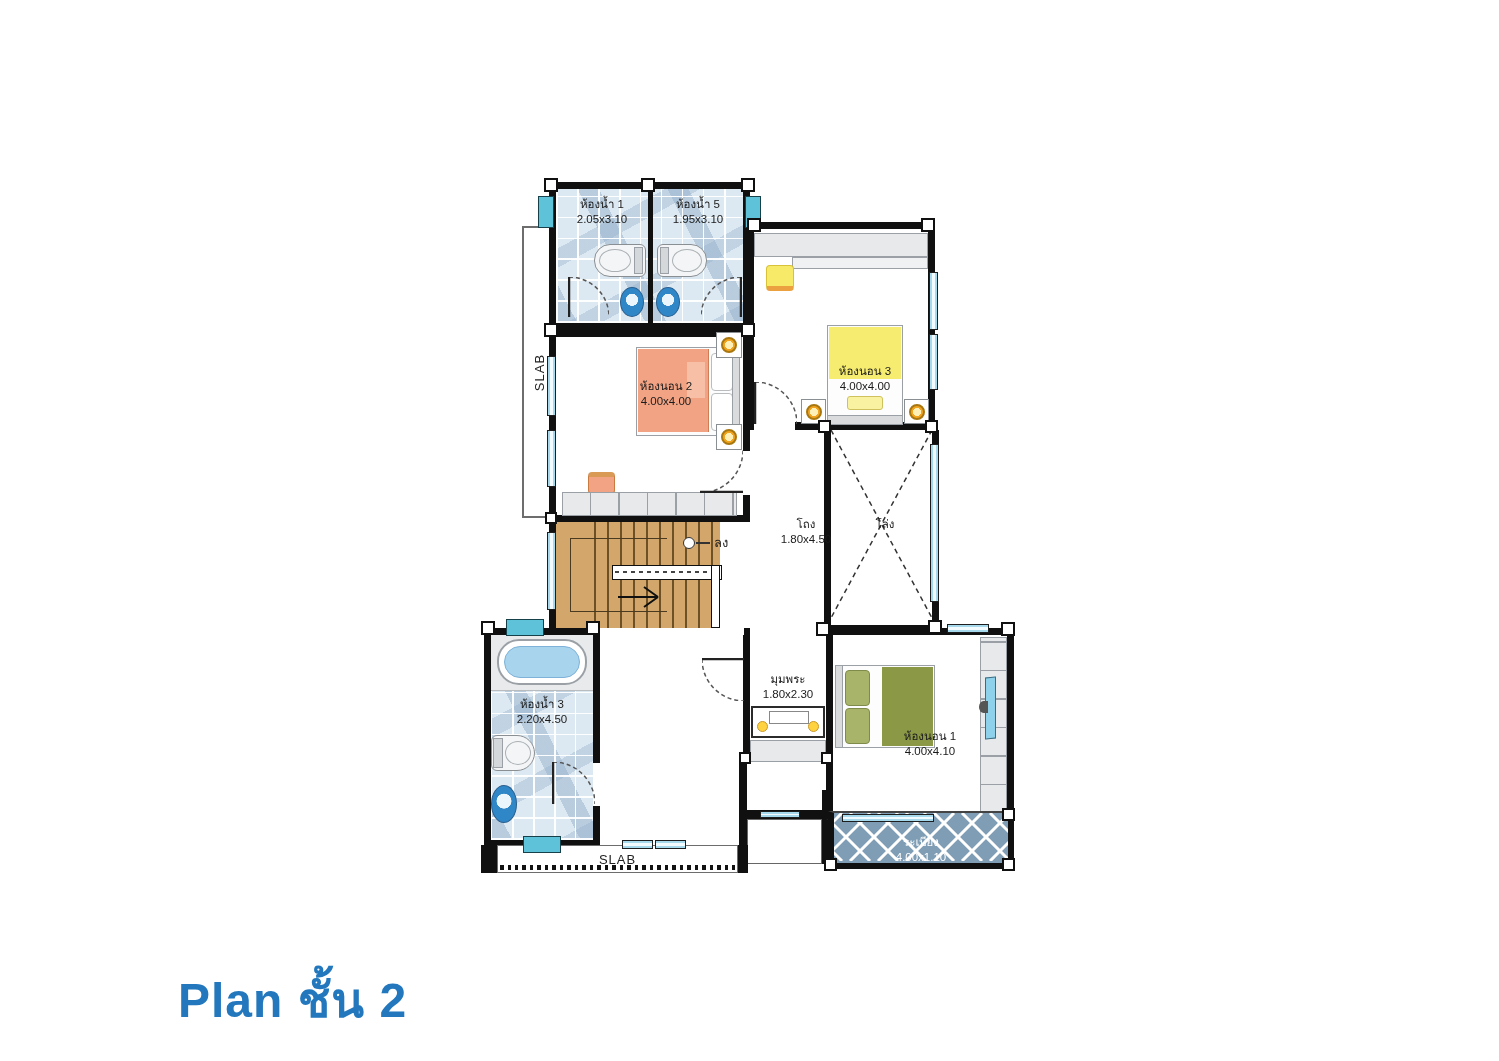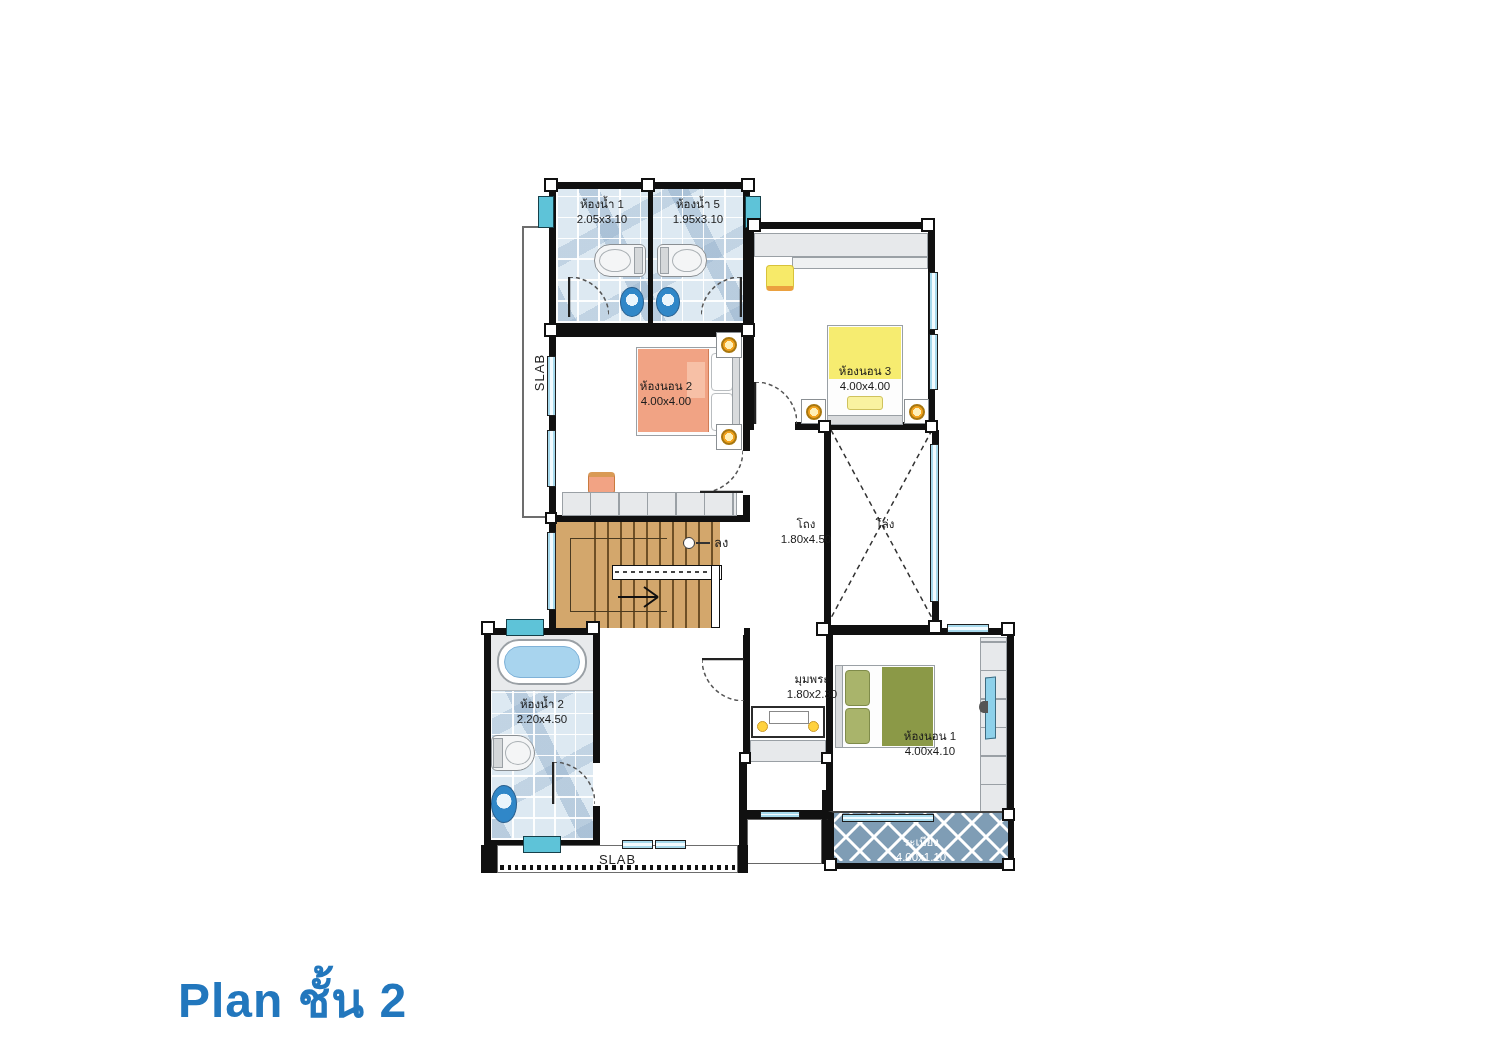--- a/index.html
+++ b/index.html
@@ -175,21 +175,21 @@
   </div>
   <div class="window-v" style="left:930px;top:444px;width:9px;height:158px;"></div>
 
   <div class="room tile" style="left:484px;top:628px;width:116px;height:219px;">
     <div style="position:absolute;left:0;top:0;width:102px;height:55px;background:#e8eaec;border-bottom:1.5px solid #b8bcbf;">
       <div style="position:absolute;left:6px;top:4px;width:90px;height:46px;background:#fff;border:2px solid #9aa0a5;border-radius:22px;box-sizing:border-box;">
         <div style="position:absolute;left:5px;top:5px;right:5px;bottom:5px;background:#a8d4ee;border:1px solid #7fb2d8;border-radius:16px;"></div>
       </div>
     </div>
     <div class="lbl" style="left:6px;top:62px;width:90px;">
-      <span class="nm">ห้องน้ำ 2</span>
+      <span class="nm">ห้องน้ำ 3</span>
       <span class="dm">2.20x4.50</span>
     </div>
     <div style="position:absolute;left:0;top:100px;width:44px;height:36px;background:#f4f5f6;border:1.5px solid #8a8f93;border-radius:6px 18px 18px 6px;box-sizing:border-box;">
       <div style="position:absolute;left:1px;top:2px;width:8px;height:28px;background:#d5d8da;border:1px solid #9aa0a5;"></div>
       <div style="position:absolute;left:13px;top:5px;width:24px;height:22px;border:1.5px solid #aab0b4;border-radius:50%;"></div>
     </div>
     <div class="sink" style="left:0;top:150px;width:26px;height:38px;"></div>
   </div>
   <div style="position:absolute;left:593px;top:763px;width:7px;height:43px;background:#fff;z-index:5;"></div>
   <svg class="door" style="left:552px;top:762px;" width="43" height="43">
@@ -201,21 +201,21 @@
 
   <div style="position:absolute;left:704px;top:628px;width:40px;height:7px;background:#fff;z-index:5;"></div>
   <svg class="door" style="left:702px;top:658px;" width="43" height="43">
     <path d="M0,1 A42,42 0 0 0 42,43" fill="none" stroke="#555" stroke-width="1.5" stroke-dasharray="4 3"></path>
     <path d="M0,1 L42,1" stroke="#222" stroke-width="2.5" fill="none"></path>
   </svg>
   <div class="window-h" style="left:622px;top:840px;width:31px;height:9px;"></div>
   <div class="window-h" style="left:655px;top:840px;width:31px;height:9px;"></div>
 
   <div style="position:absolute;left:743px;top:628px;width:90px;height:134px;border-left:7px solid #101010;border-right:7px solid #101010;box-sizing:border-box;background:#fff;">
-    <div class="lbl" style="left:0;top:44px;width:76px;margin-left:24px;">
+    <div class="lbl" style="left:0;top:44px;width:76px;">
       <span class="nm">มุมพระ</span>
       <span class="dm">1.80x2.30</span>
     </div>
     <div style="position:absolute;left:1px;top:78px;width:74px;height:32px;background:#fff;border:2.5px solid #2b2b2b;box-sizing:border-box;">
       <div style="position:absolute;left:16px;top:3px;width:38px;height:11px;border:1px solid #888;"></div>
       <div style="position:absolute;left:4px;bottom:4px;width:9px;height:9px;border-radius:50%;background:#ffd23f;border:1px solid #c9992b;"></div>
       <div style="position:absolute;right:4px;bottom:4px;width:9px;height:9px;border-radius:50%;background:#ffd23f;border:1px solid #c9992b;"></div>
     </div>
     <div class="furn" style="left:0;top:112px;width:76px;height:22px;"></div>
   </div>

